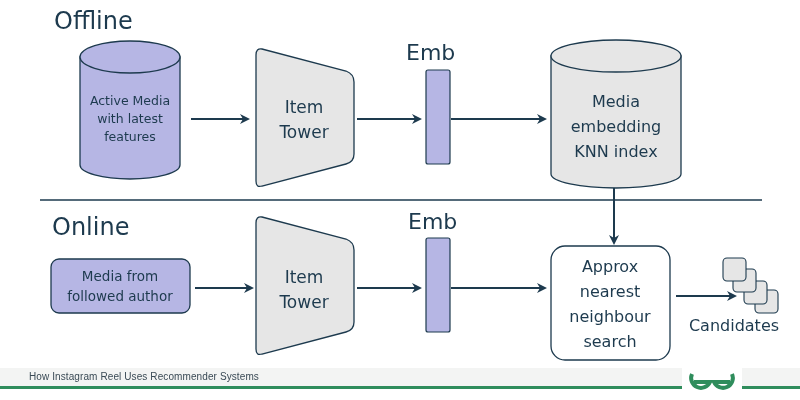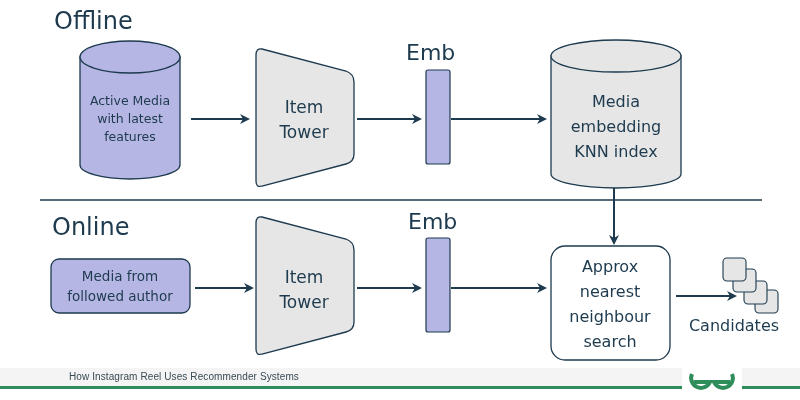--- a/index.html
+++ b/index.html
@@ -1,20 +1,20 @@
 <!DOCTYPE html>
 <html><head>
 <meta charset="utf-8">
 <style>
   html, body { margin: 0; padding: 0; }
   body { width: 800px; height: 400px; background: #ffffff; position: relative; overflow: hidden; font-family: "DejaVu Sans", sans-serif; color: #1d3a4e; }
   svg { position: absolute; left: 0; top: 0; }
   .txt { font-family: "DejaVu Sans", sans-serif; fill: #1d3a4e; }
   .footer-band { position: absolute; left: 0; top: 368px; width: 800px; height: 20px; background: #f3f4f3; }
-  .footer-text { position: absolute; left: 29px; top: 371px; font-size: 10px; color: #3a4a55; font-family: "Liberation Sans", sans-serif; letter-spacing: 0.1px; margin-left: 40px; }
+  .footer-text { position: absolute; left: 29px; top: 371px; font-size: 10px; color: #3a4a55; font-family: "Liberation Sans", sans-serif; letter-spacing: 0.1px; }
   .footer-line { position: absolute; left: 0; top: 386px; width: 800px; height: 3px; background: #2f8d5c; }
   .logo-box { position: absolute; left: 682px; top: 364px; width: 60px; height: 36px; background: #ffffff; }
 </style>
 </head>
 <body>
 
 <svg width="800" height="400" viewBox="0 0 800 400">
   <defs>
     <marker id="arrow" markerWidth="10" markerHeight="10" refX="8" refY="5" orient="auto" markerUnits="userSpaceOnUse">
       <path d="M0,0 L10,5 L0,10 L3,5 Z" fill="#1d3a4e"></path>

